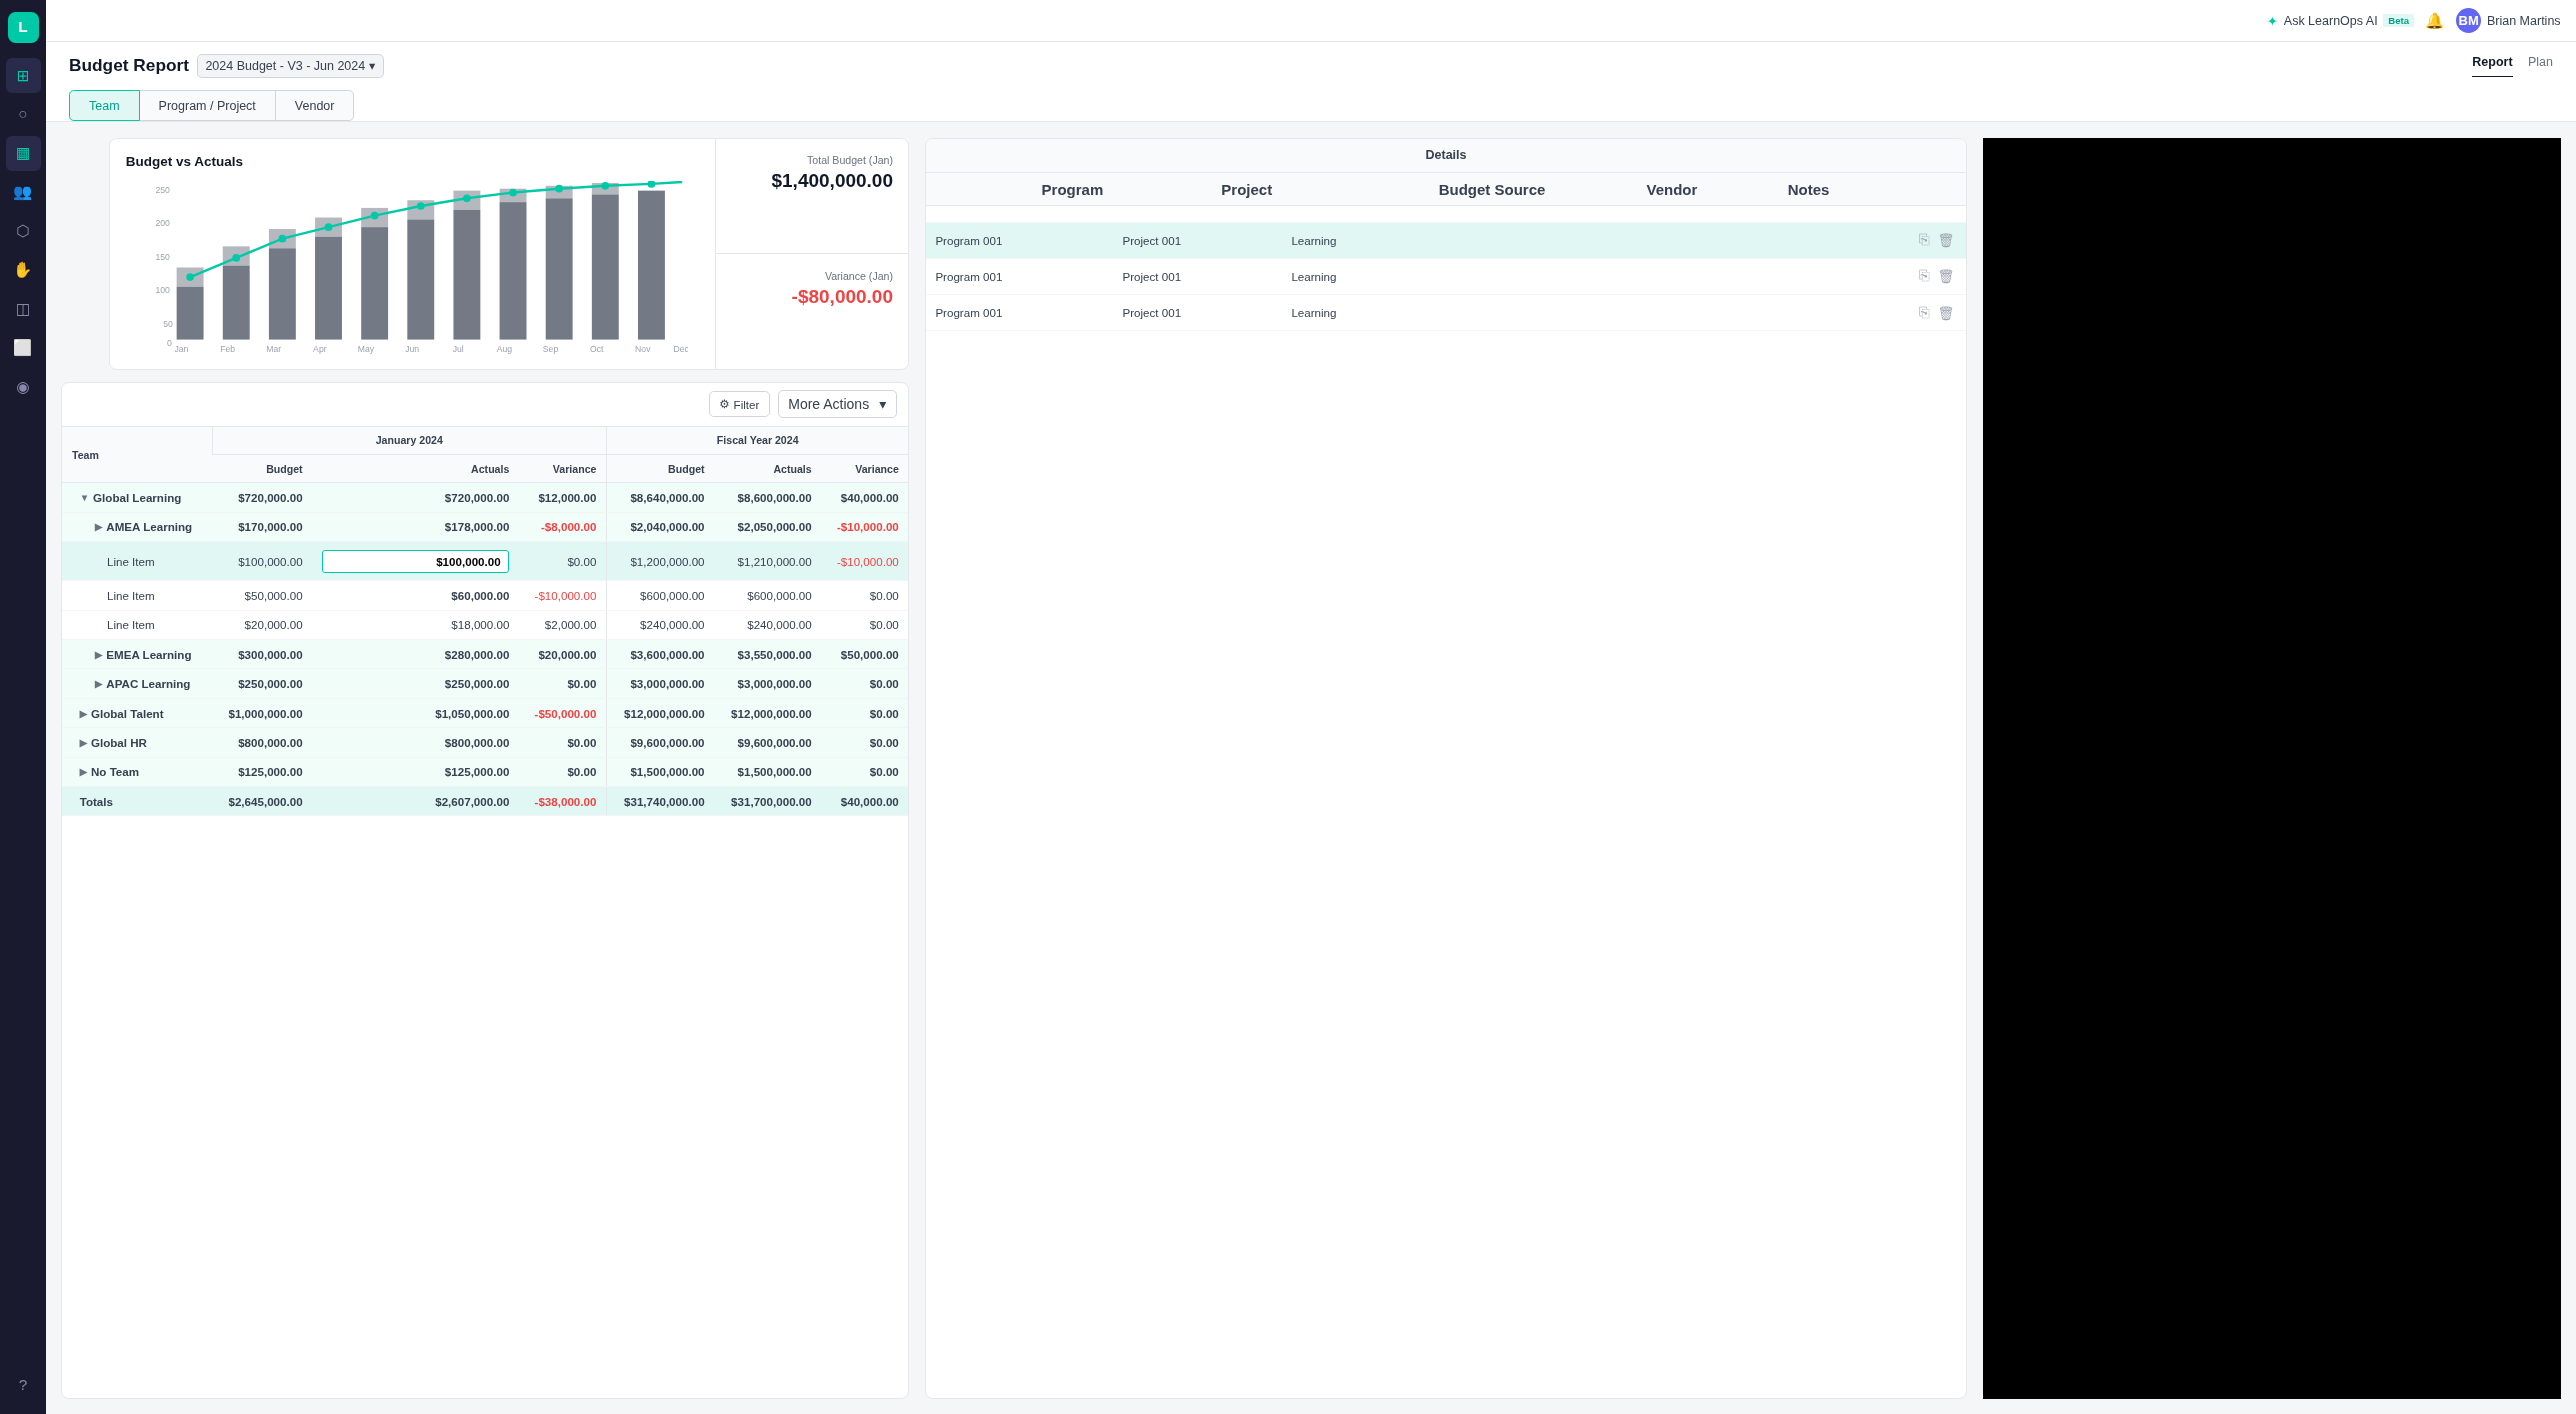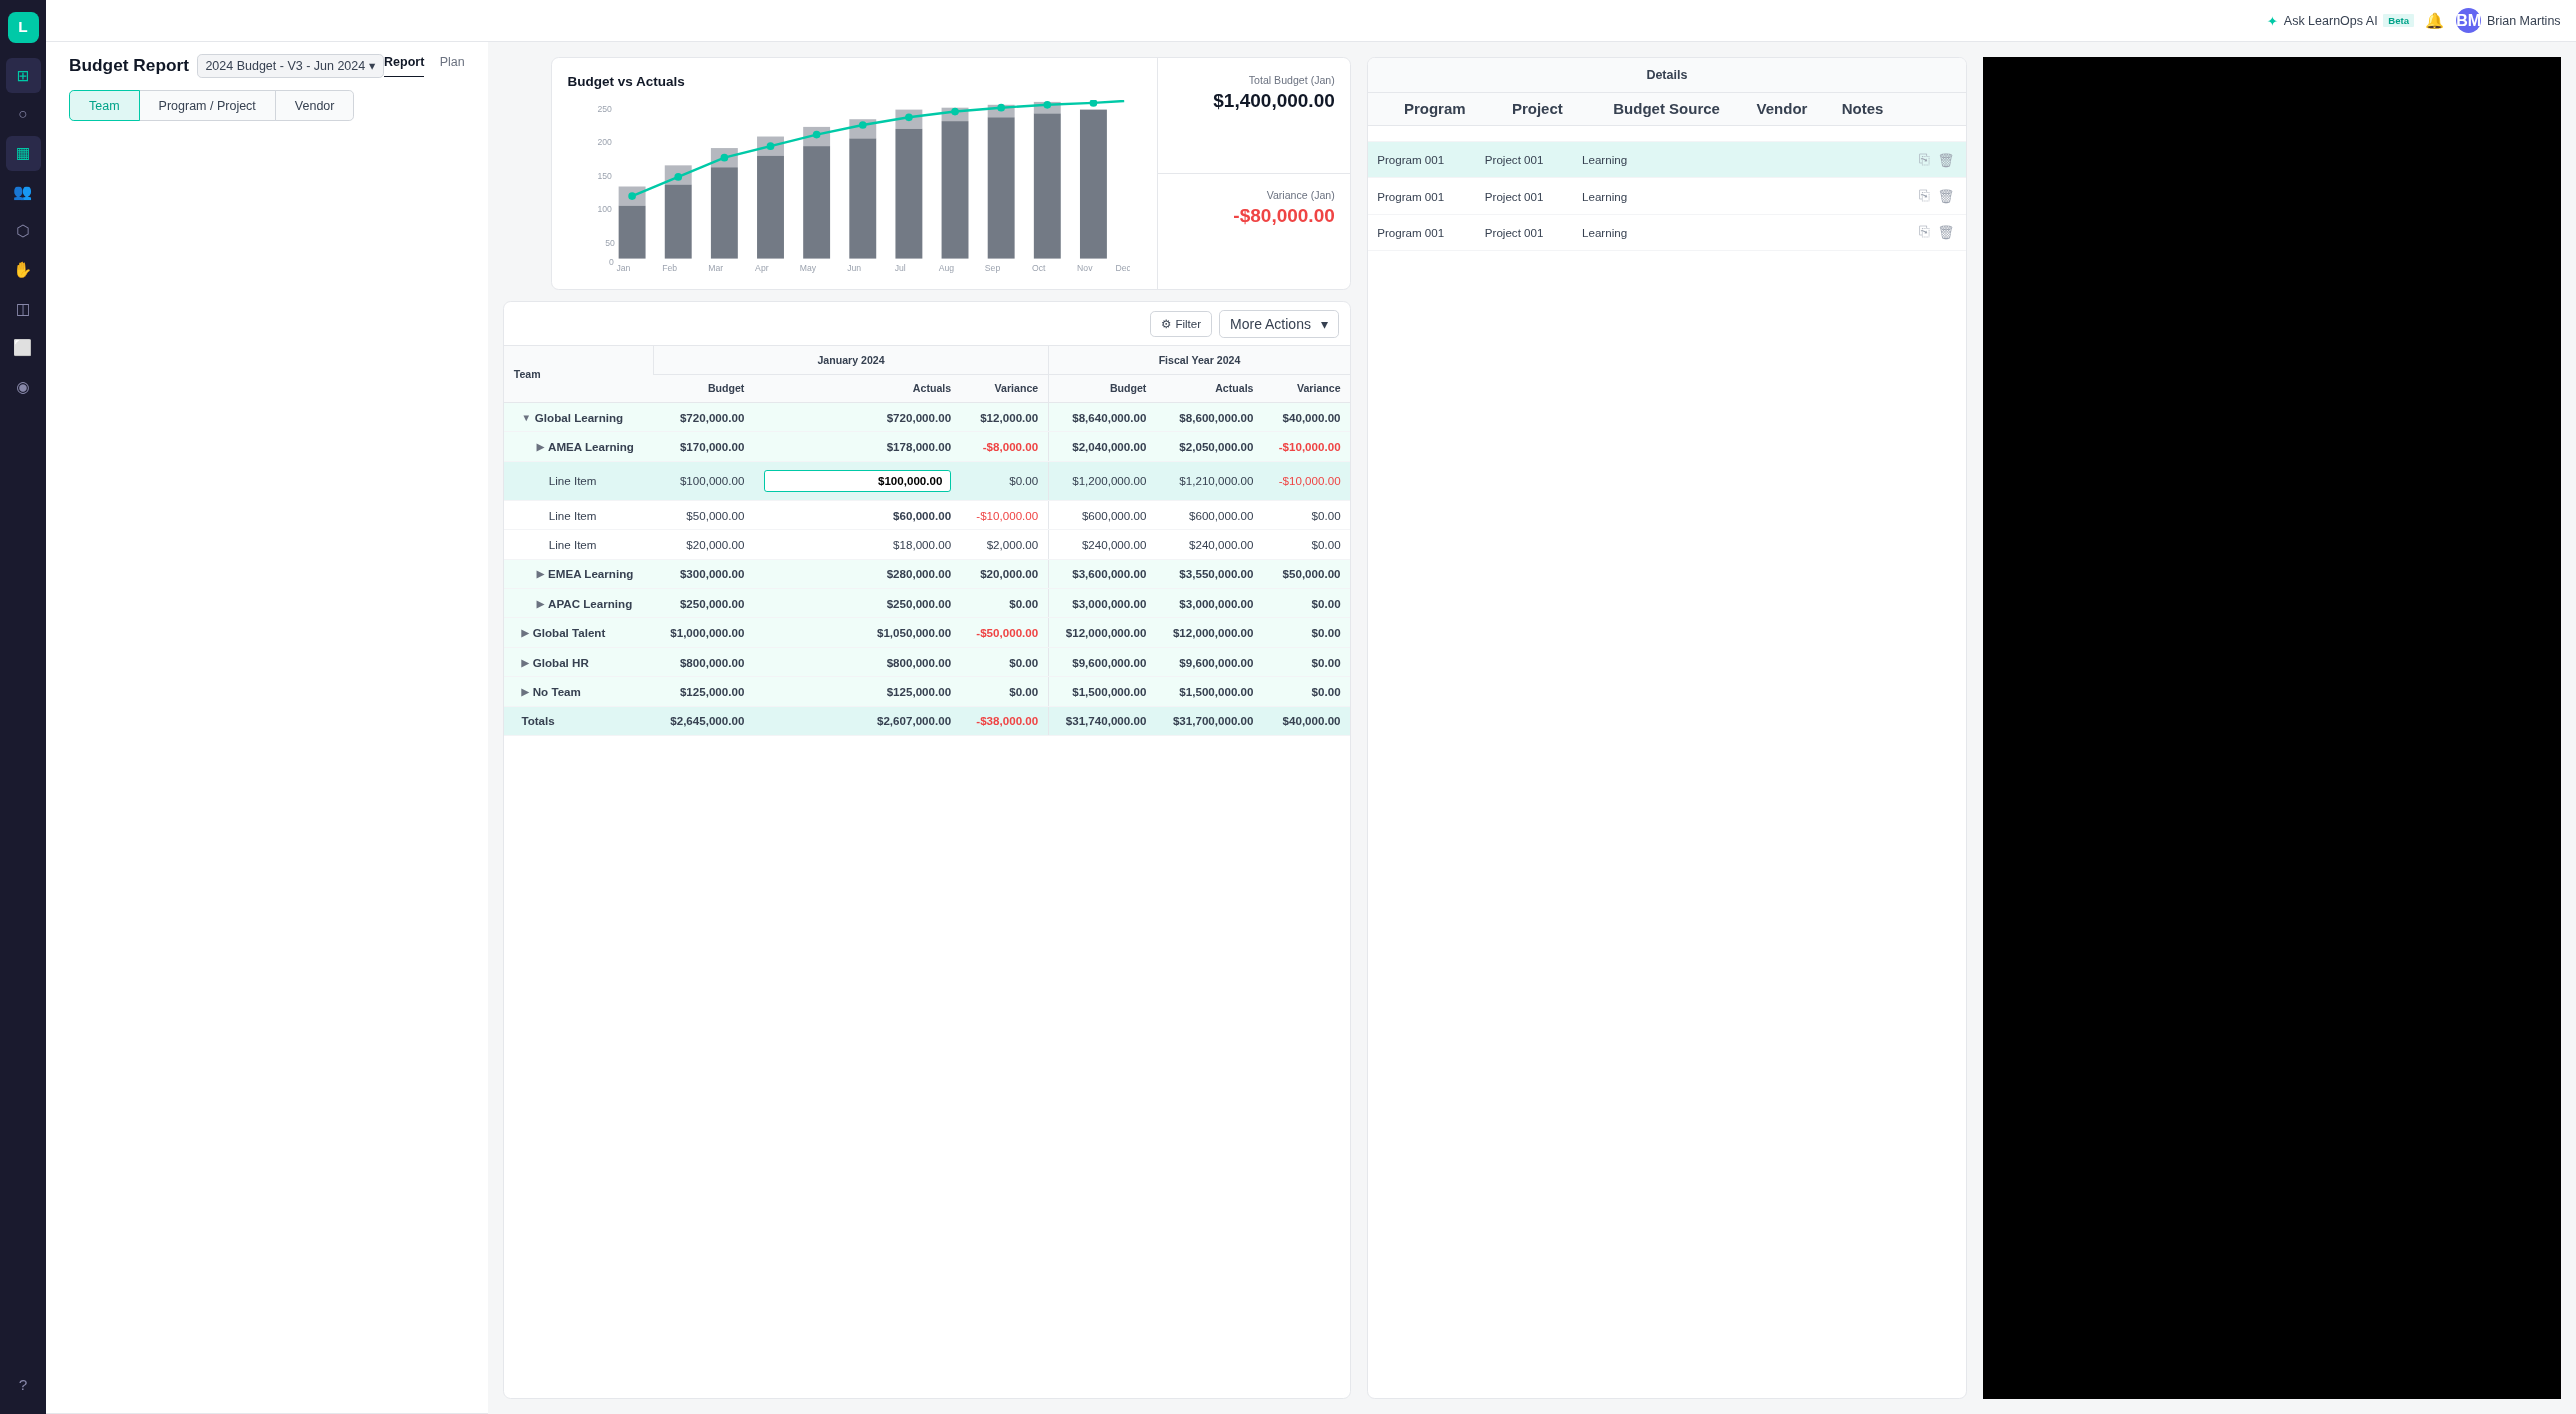--- a/index.html
+++ b/index.html
@@ -67,28 +67,28 @@
     }
     .topbar-bell { font-size: 15.4px; color: #6b7280; cursor: pointer; }
     .topbar-user {
       display: flex; align-items: center; gap: 5.8px;
       font-size: 12.5px; color: #374151; cursor: pointer;
     }
     .avatar {
       width: 25px; height: 25px; border-radius: 50%;
       background: #6366f1;
       display: flex; align-items: center; justify-content: center;
-      color: white; font-size: 16px; font-weight: 600;
+      color: white; font-size: 13px; font-weight: 600;
     }
 
     
     .page {
       flex: 1;
       display: flex;
-      flex-direction: row;
+      flex-direction: column;
       overflow: hidden;
       padding: 0;
     }
 
     
     .page-header {
       padding: 11.6px 23px 0;
       background: #fff;
       border-bottom: 1px solid #e5e7eb;
     }

